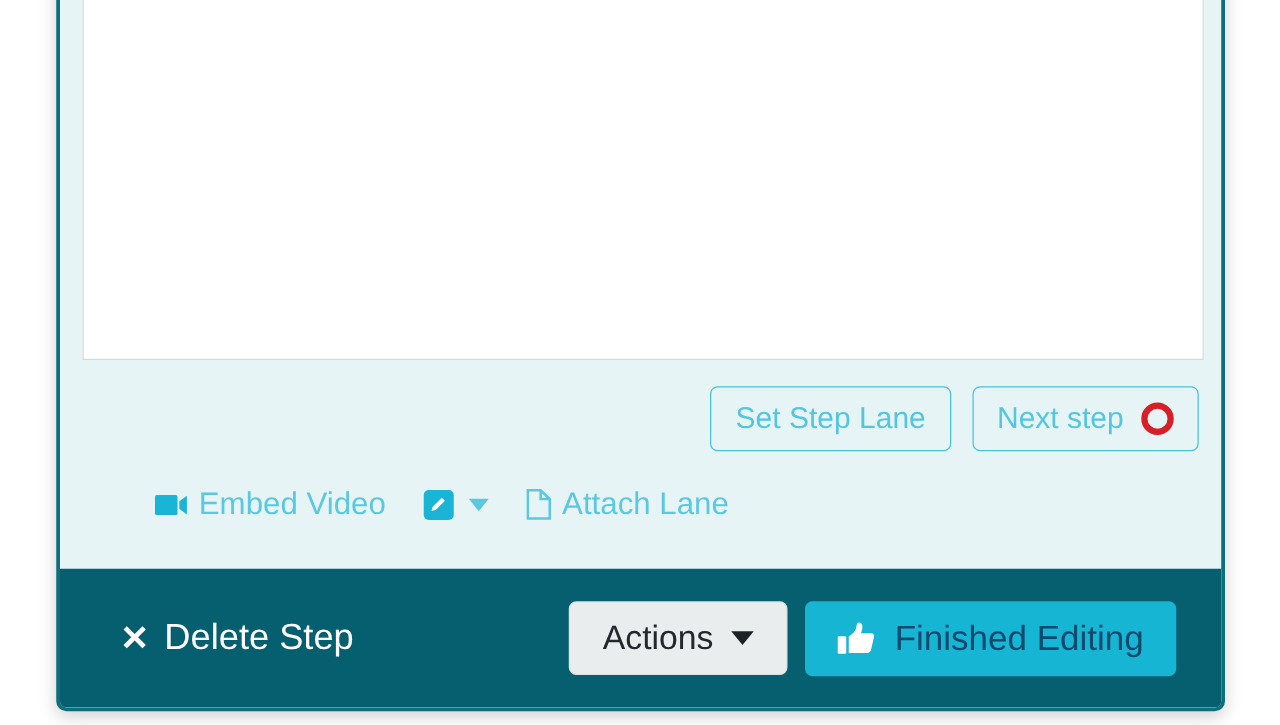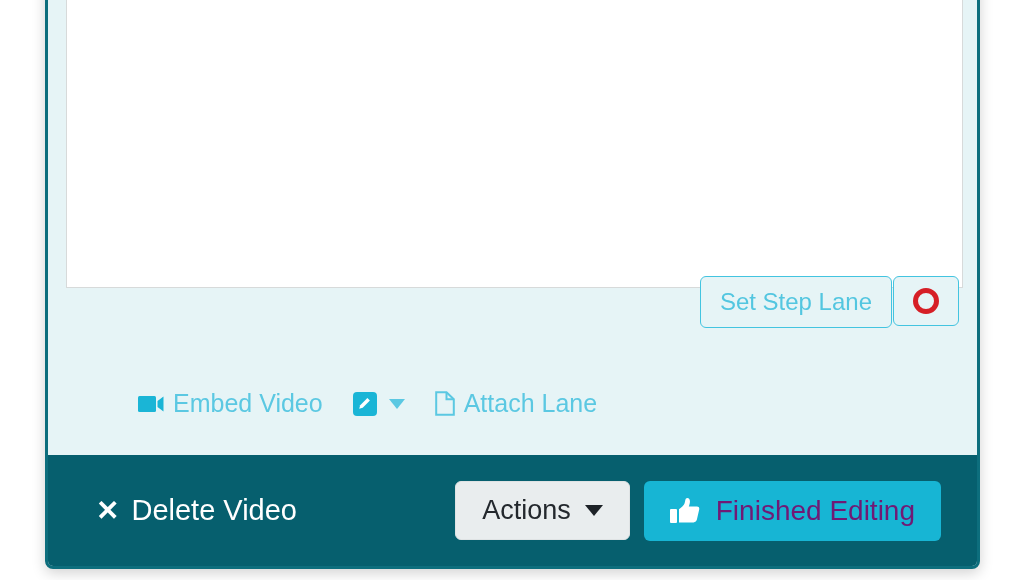--- a/index.html
+++ b/index.html
@@ -43,26 +43,26 @@
   }
 
   .edit-area {
     height: 170px;
   }
 
   
   .btn-strip {
     position: absolute;
     left: 18px;
-    top: 573px;    
+    top: 606px;    
     width: 897px;
     display: flex;
     justify-content: flex-end;
-    align-items: flex-start;
-    gap: 1px;
+    align-items: flex-end;
+    gap: 17px;
     padding-right: 4px;
     box-sizing: border-box;
   }
   .outline-btn {
     border: 1px solid #43c4e0;
     border-radius: 6px;
     background: #e6f4f6;
     color: #53c6e0;
     font-size: 24px;
     padding: 11px 19px;
@@ -77,21 +77,21 @@
     width: 26px; height: 26px;
     border: 5px solid #d61f26;
     border-radius: 50%;
     box-sizing: border-box;
     flex: none;
   }
 
   
   .link-row {
     position: absolute;
-    left: 32px;
+    left: 18px;
     top: 686px;          
     width: 897px;
     display: flex;
     align-items: center;
     padding-left: 58px;
     box-sizing: border-box;
     gap: 30px;
   }
   .tlink {
     display: flex;
@@ -170,21 +170,21 @@
     font-family: "Liberation Sans", sans-serif;
   }
   .btn-actions .caret2 {
     width: 0; height: 0;
     border-left: 9px solid transparent;
     border-right: 9px solid transparent;
     border-top: 11px solid #1d2227;
   }
   .btn-finished {
     background: #17b5d4;
-    color: #701a75;
+    color: #0c4a6e;
     border: none;
     border-radius: 6px;
     font-size: 28px;
     padding: 14px 26px;
     display: flex;
     align-items: center;
     gap: 16px;
     cursor: pointer;
     white-space: nowrap;
     font-family: "Liberation Sans", sans-serif;
@@ -199,20 +199,21 @@
   <div class="editor-card">
 
     <div class="edit-area"></div>
   </div>
 
   <div class="btn-strip">
     <div class="outline-btn">
       <span>Set Step Lane</span>
     </div>
     <div class="outline-btn">
+      <span>Next step</span>
       <span class="red-ring"></span>
     </div>
   </div>
 
   <div class="link-row">
 
     <div class="tlink">
       <span class="cam-icon">
         <svg width="26" height="20" viewBox="0 0 26 20" aria-hidden="true">
           <rect x="0" y="2" width="18" height="16" rx="1.5" fill="#1ab5d6"></rect>
@@ -239,21 +240,21 @@
         </svg>
       </span>
       <span>Attach Lane</span>
     </div>
   </div>
 
   <div class="footer">
 
     <div class="delete-step">
       <span class="x-mark">✕</span>
-      <span>Delete Video</span>
+      <span>Delete Step</span>
     </div>
 
     <div class="footer-right">
       <div class="btn-actions">
         <span>Actions</span>
         <span class="caret2"></span>
       </div>
       <div class="btn-finished">
         <span>
           <svg width="30" height="28" viewBox="0 0 30 28" aria-hidden="true">

